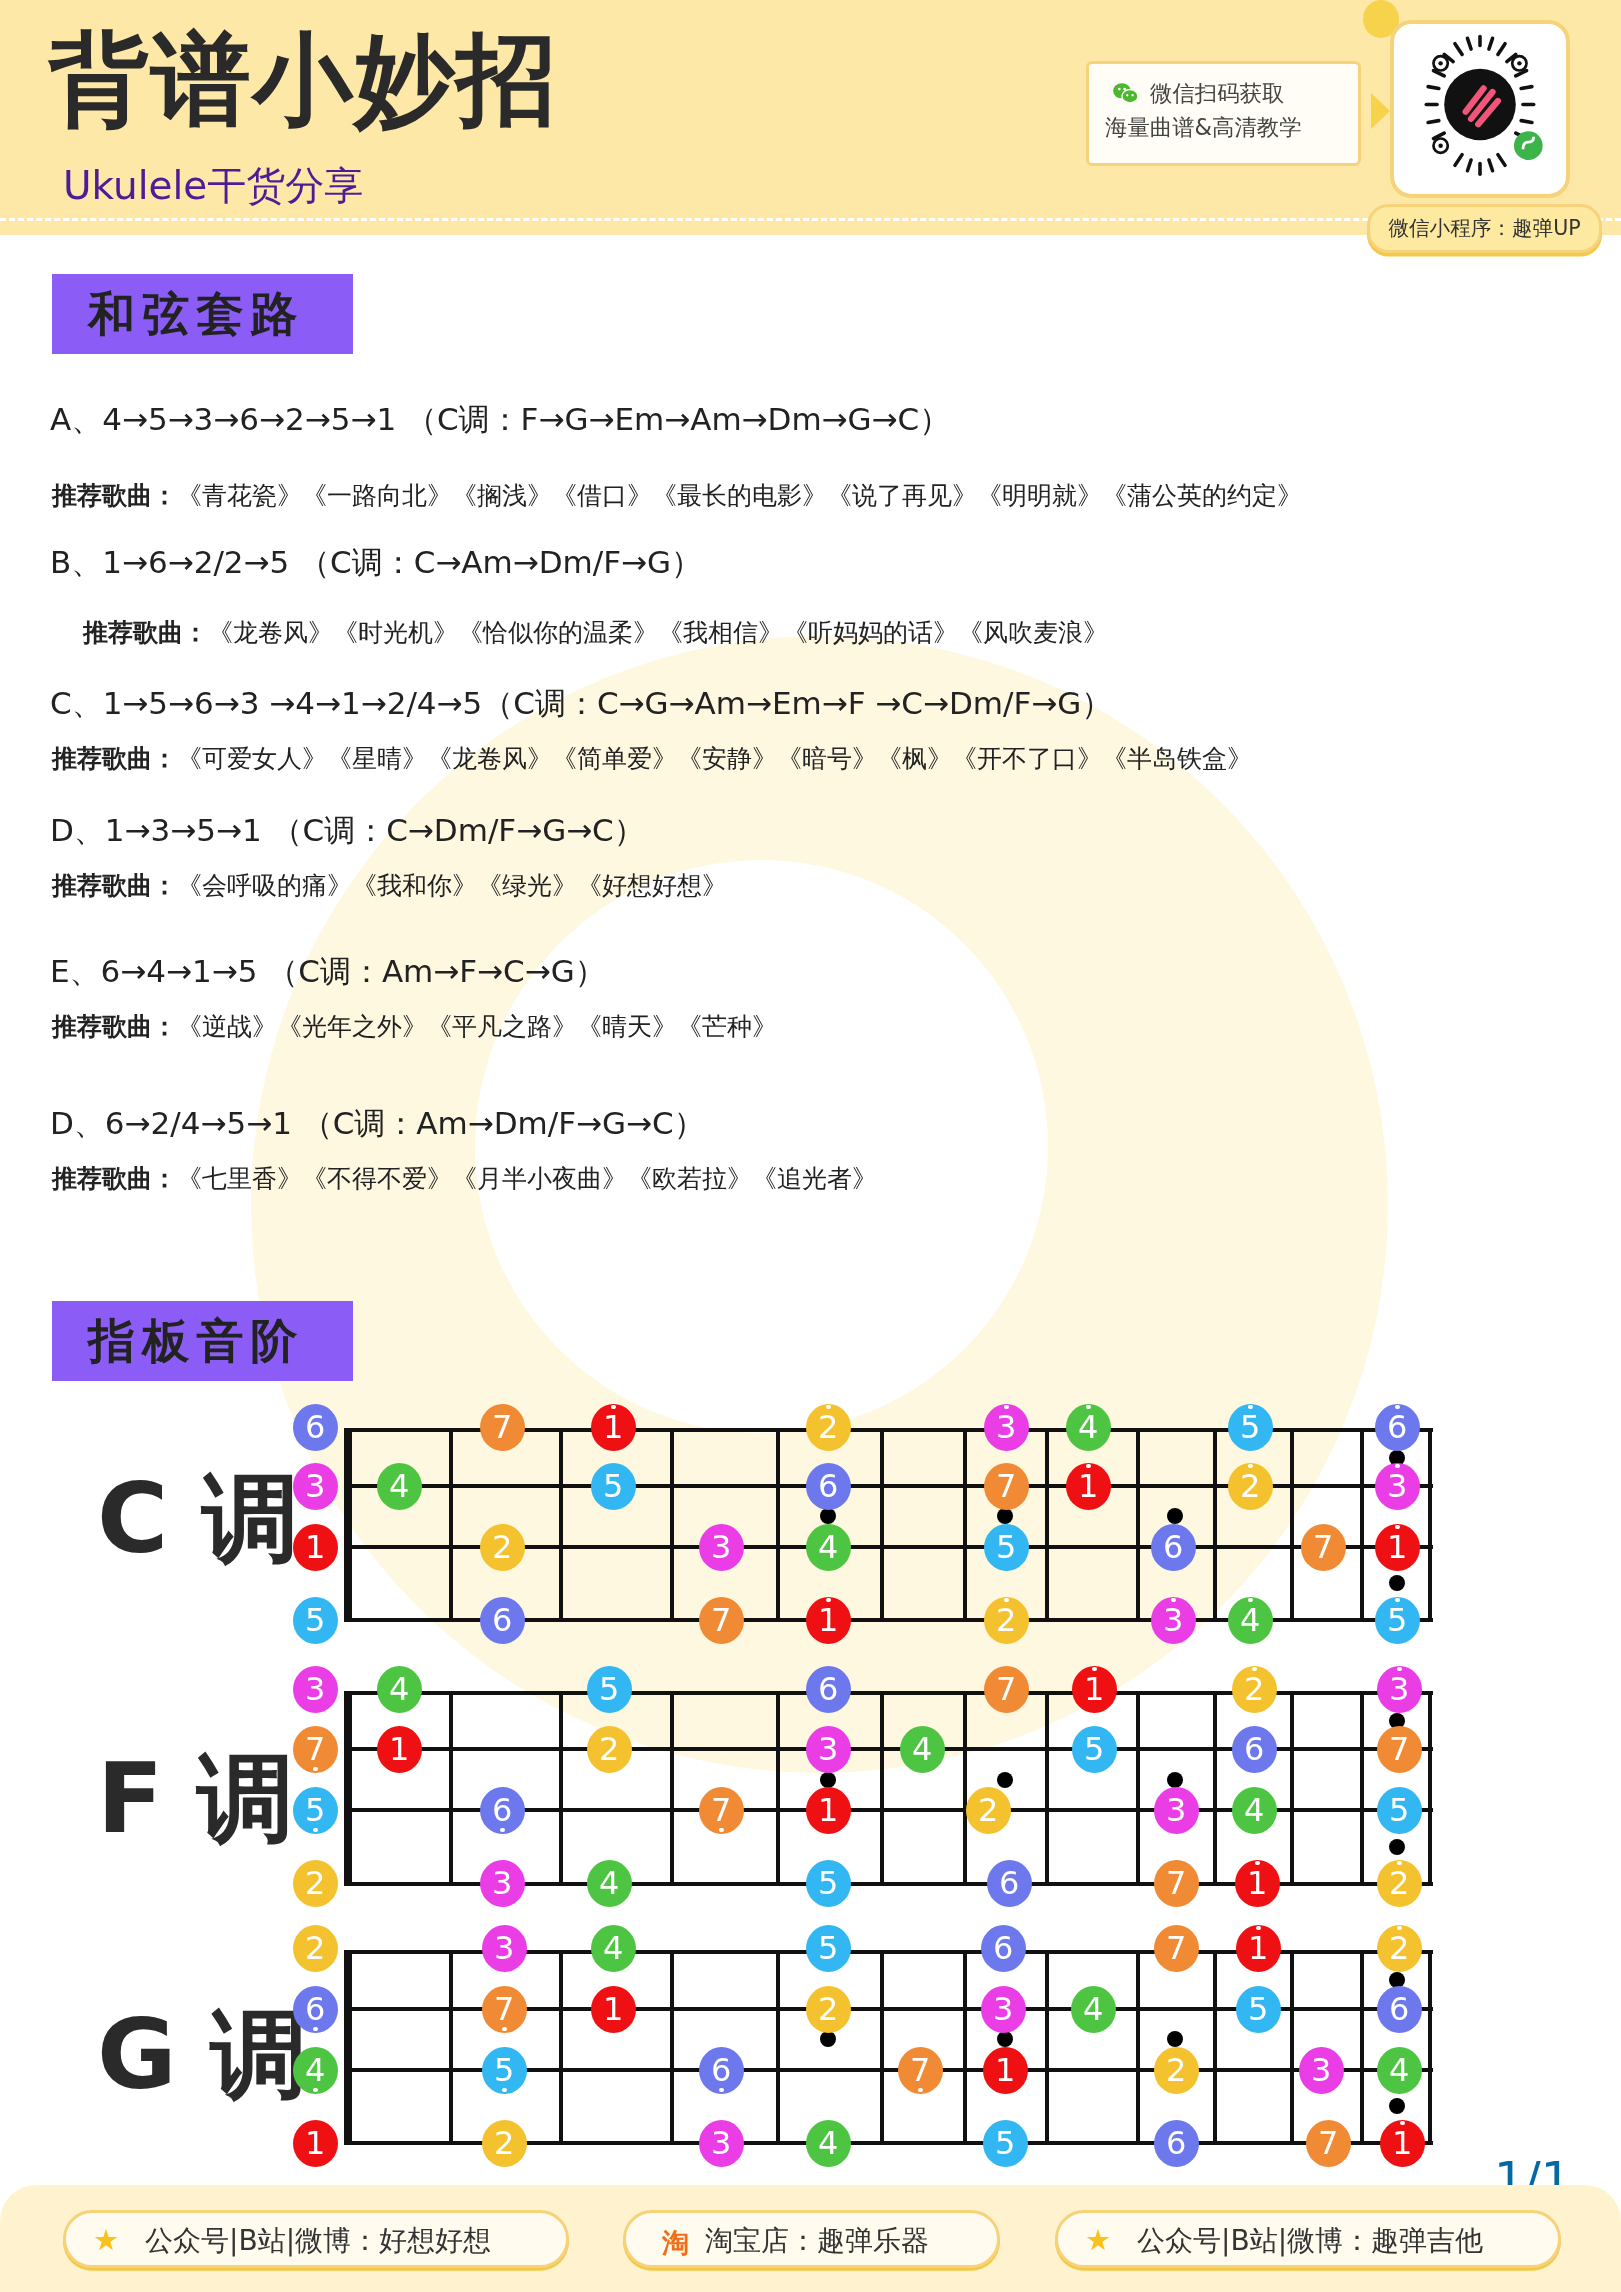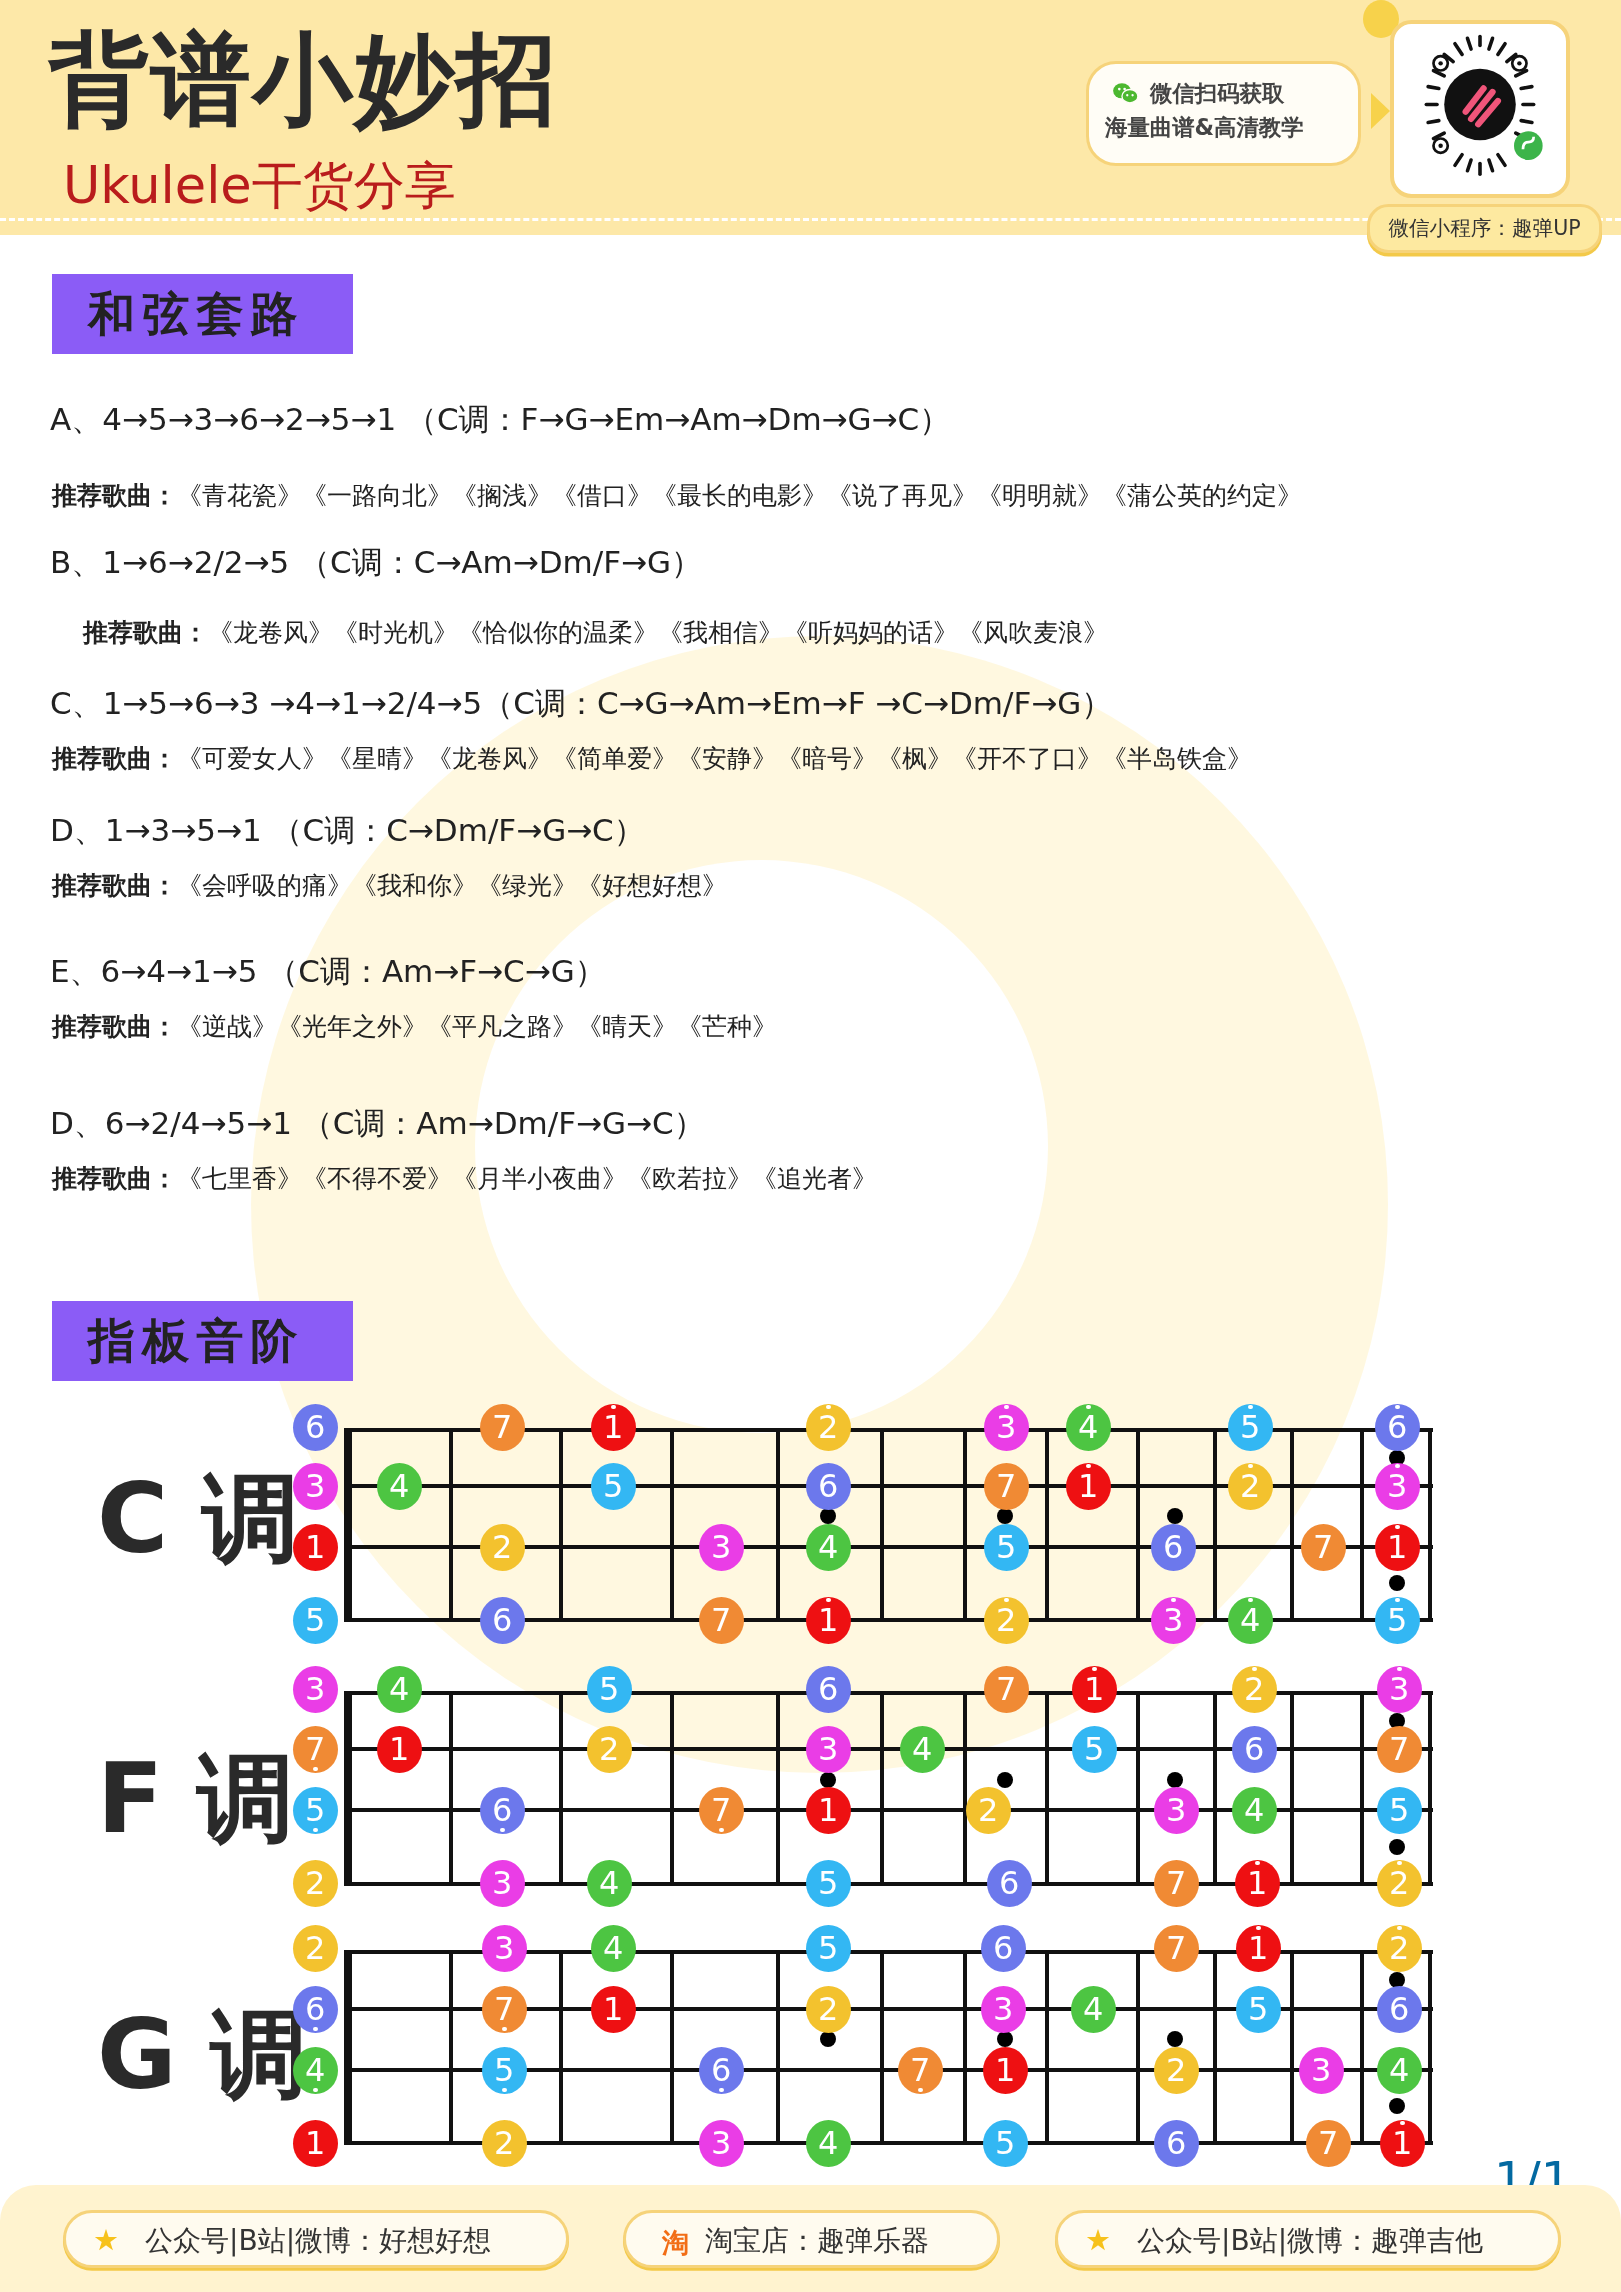--- a/index.html
+++ b/index.html
@@ -1,21 +1,21 @@
 <!DOCTYPE html>
 <html style="font-size:14.3px"><head>
 <meta charset="utf-8">
 <style>
   html,body{margin:0;padding:0;}
   body{width:1621px;height:2293px;position:relative;overflow:hidden;background:#ffffff;font-family:"DejaVu Sans","Liberation Sans",sans-serif;color:#222;}
   .header{position:absolute;left:0;top:0;width:1621px;height:235px;background:#fde8a8;}
   .header .dash{position:absolute;left:0;top:218px;width:1621px;height:0;border-top:3.6px dashed #ffffff;}
   .title{position:absolute;left:49px;top:22.4px;font-size:100px;font-weight:bold;color:#2a2a2a;letter-spacing:1.8px;line-height:116px;}
-  .subtitle{position:absolute;left:63px;top:161px;font-size:51px;color:#b91c1c;line-height:50px;text-align:right;}
-  .promo{position:absolute;left:1086px;top:61px;width:269px;height:99px;background:#fffdf6;border:3.6px solid #f6d37a;border-radius:30px;font-weight:bold;}
+  .subtitle{position:absolute;left:63px;top:161px;font-size:39px;color:#4c1d95;line-height:50px;text-align:right;}
+  .promo{position:absolute;left:1086px;top:61px;width:269px;height:99px;background:#fffdf6;border:3.6px solid #f6d37a;border-radius:6px;}
   .promo .line1{position:absolute;left:61px;top:14.3px;font-size:22.4px;color:#444;}
   .promo .line2{position:absolute;left:16px;top:48px;font-size:22.4px;color:#444;}
   .promo .wechat{position:absolute;left:23px;top:18px;width:27px;height:23px;}
   .promo .arrow{position:absolute;right:-32px;top:29px;width:0;height:0;border-top:18px solid transparent;border-bottom:18px solid transparent;border-left:19.7px solid #f7d24b;}
   .qr{position:absolute;left:1390px;top:19.7px;width:172px;height:170px;background:#fff;border:4.5px solid #f6d37a;border-radius:21.5px;}
   .qr-blob{position:absolute;left:1363px;top:0px;width:36px;height:38px;background:#f7d24b;border-radius:50%;}
   .mini{position:absolute;left:1367px;top:204px;width:229px;height:43px;background:#fde9a0;border:3.6px solid #f6d37a;border-radius:21.5px;box-shadow:0 3.6px 0 #f3c949;}
   .mini span{position:absolute;left:0;width:229px;top:7.2px;text-align:center;font-size:20.6px;color:#333;}
   .section-tag{position:absolute;left:52px;height:80px;width:301px;background:#8b5cf6;}
   .section-tag span{position:absolute;left:36px;top:9px;font-size:47px;font-weight:bold;color:#222;letter-spacing:7.2px;}

